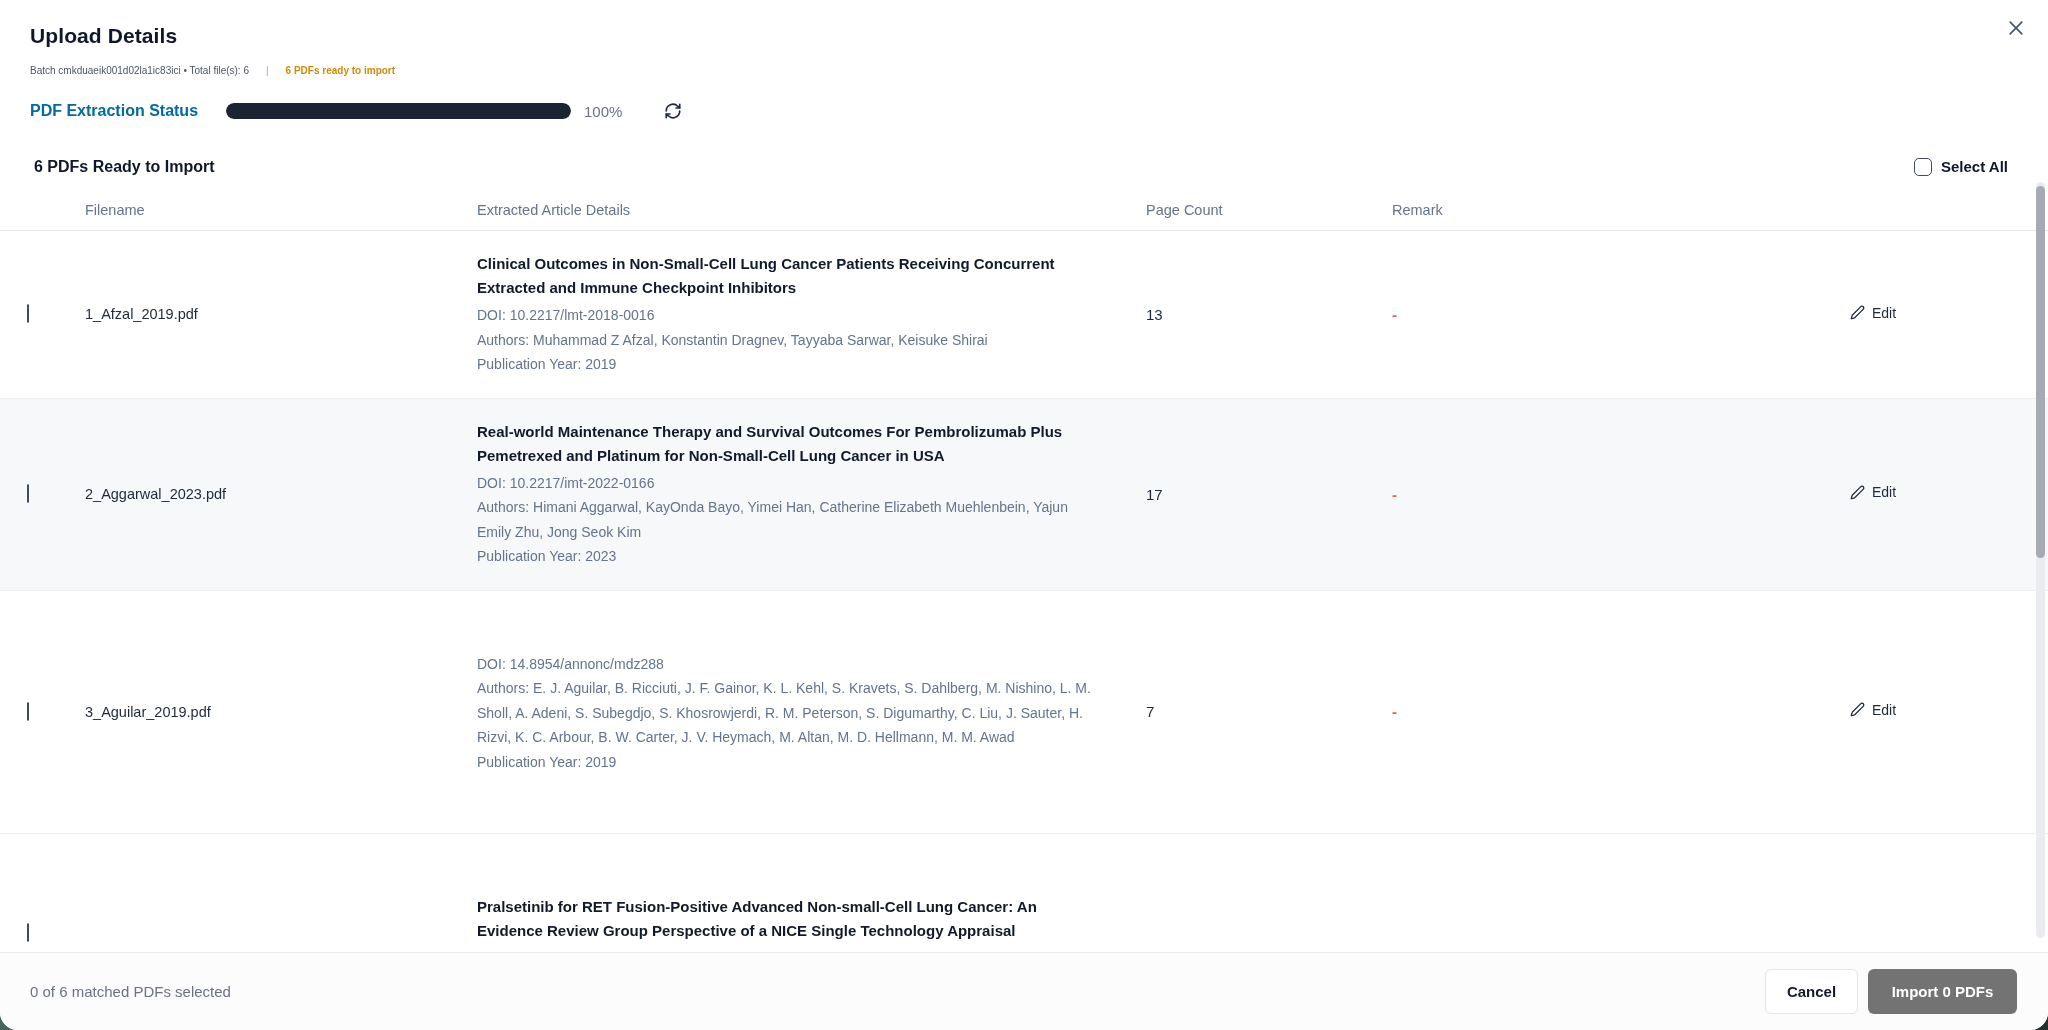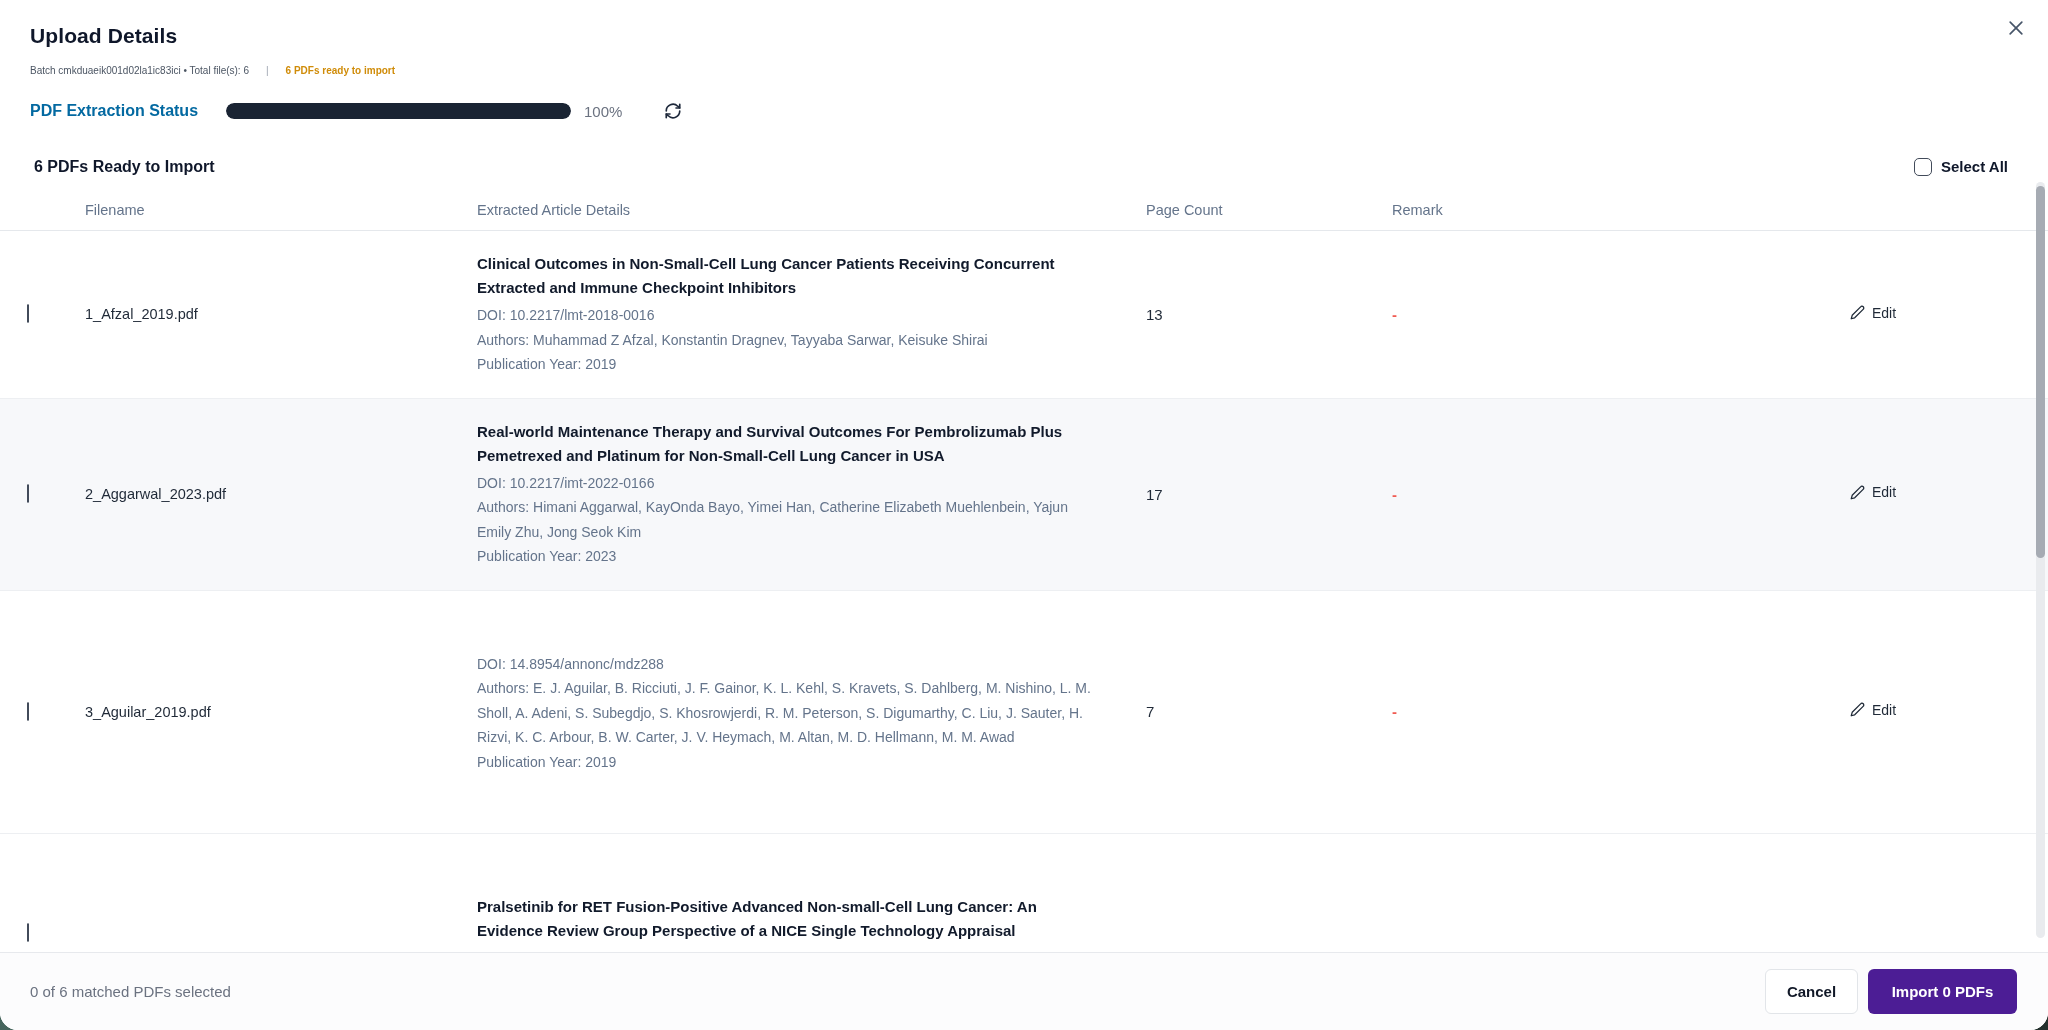--- a/index.html
+++ b/index.html
@@ -77,21 +77,21 @@
     position: absolute; left: 0; right: 0; bottom: 0; height: 78px;
     background: #fcfcfd; border-top: 1px solid #e7e9ed; z-index: 10;
     display: flex; align-items: center; justify-content: space-between;
     padding: 0 31px 0 30px;
     border-radius: 0 0 18px 18px;
   }
   .footer-summary { font-size: 15px; color: #6b7280; }
   .footer-actions { display: flex; align-items: center; gap: 10px; }
   .btn { height: 45px; border-radius: 6px; font-family: inherit; font-size: 15px; font-weight: 600; cursor: pointer; }
   .btn-cancel { width: 93px; background: #ffffff; border: 1px solid #e2e5e9; color: #111827; }
-  .btn-import { width: 149px; background: #4c1d95; border: none; color: #ffffff; cursor: default; }
+  .btn-import { width: 149px; background: #737373; border: none; color: #ffffff; cursor: default; }
 </style>
 </head>
 <body>
 
 <div class="modal">
 
   <div class="close-btn">
     <svg viewBox="0 0 24 24" fill="none" stroke="currentColor" stroke-width="2" stroke-linecap="round">
       <line x1="5" y1="5" x2="19" y2="19"></line>
         <line x1="19" y1="5" x2="5" y2="19"></line>

